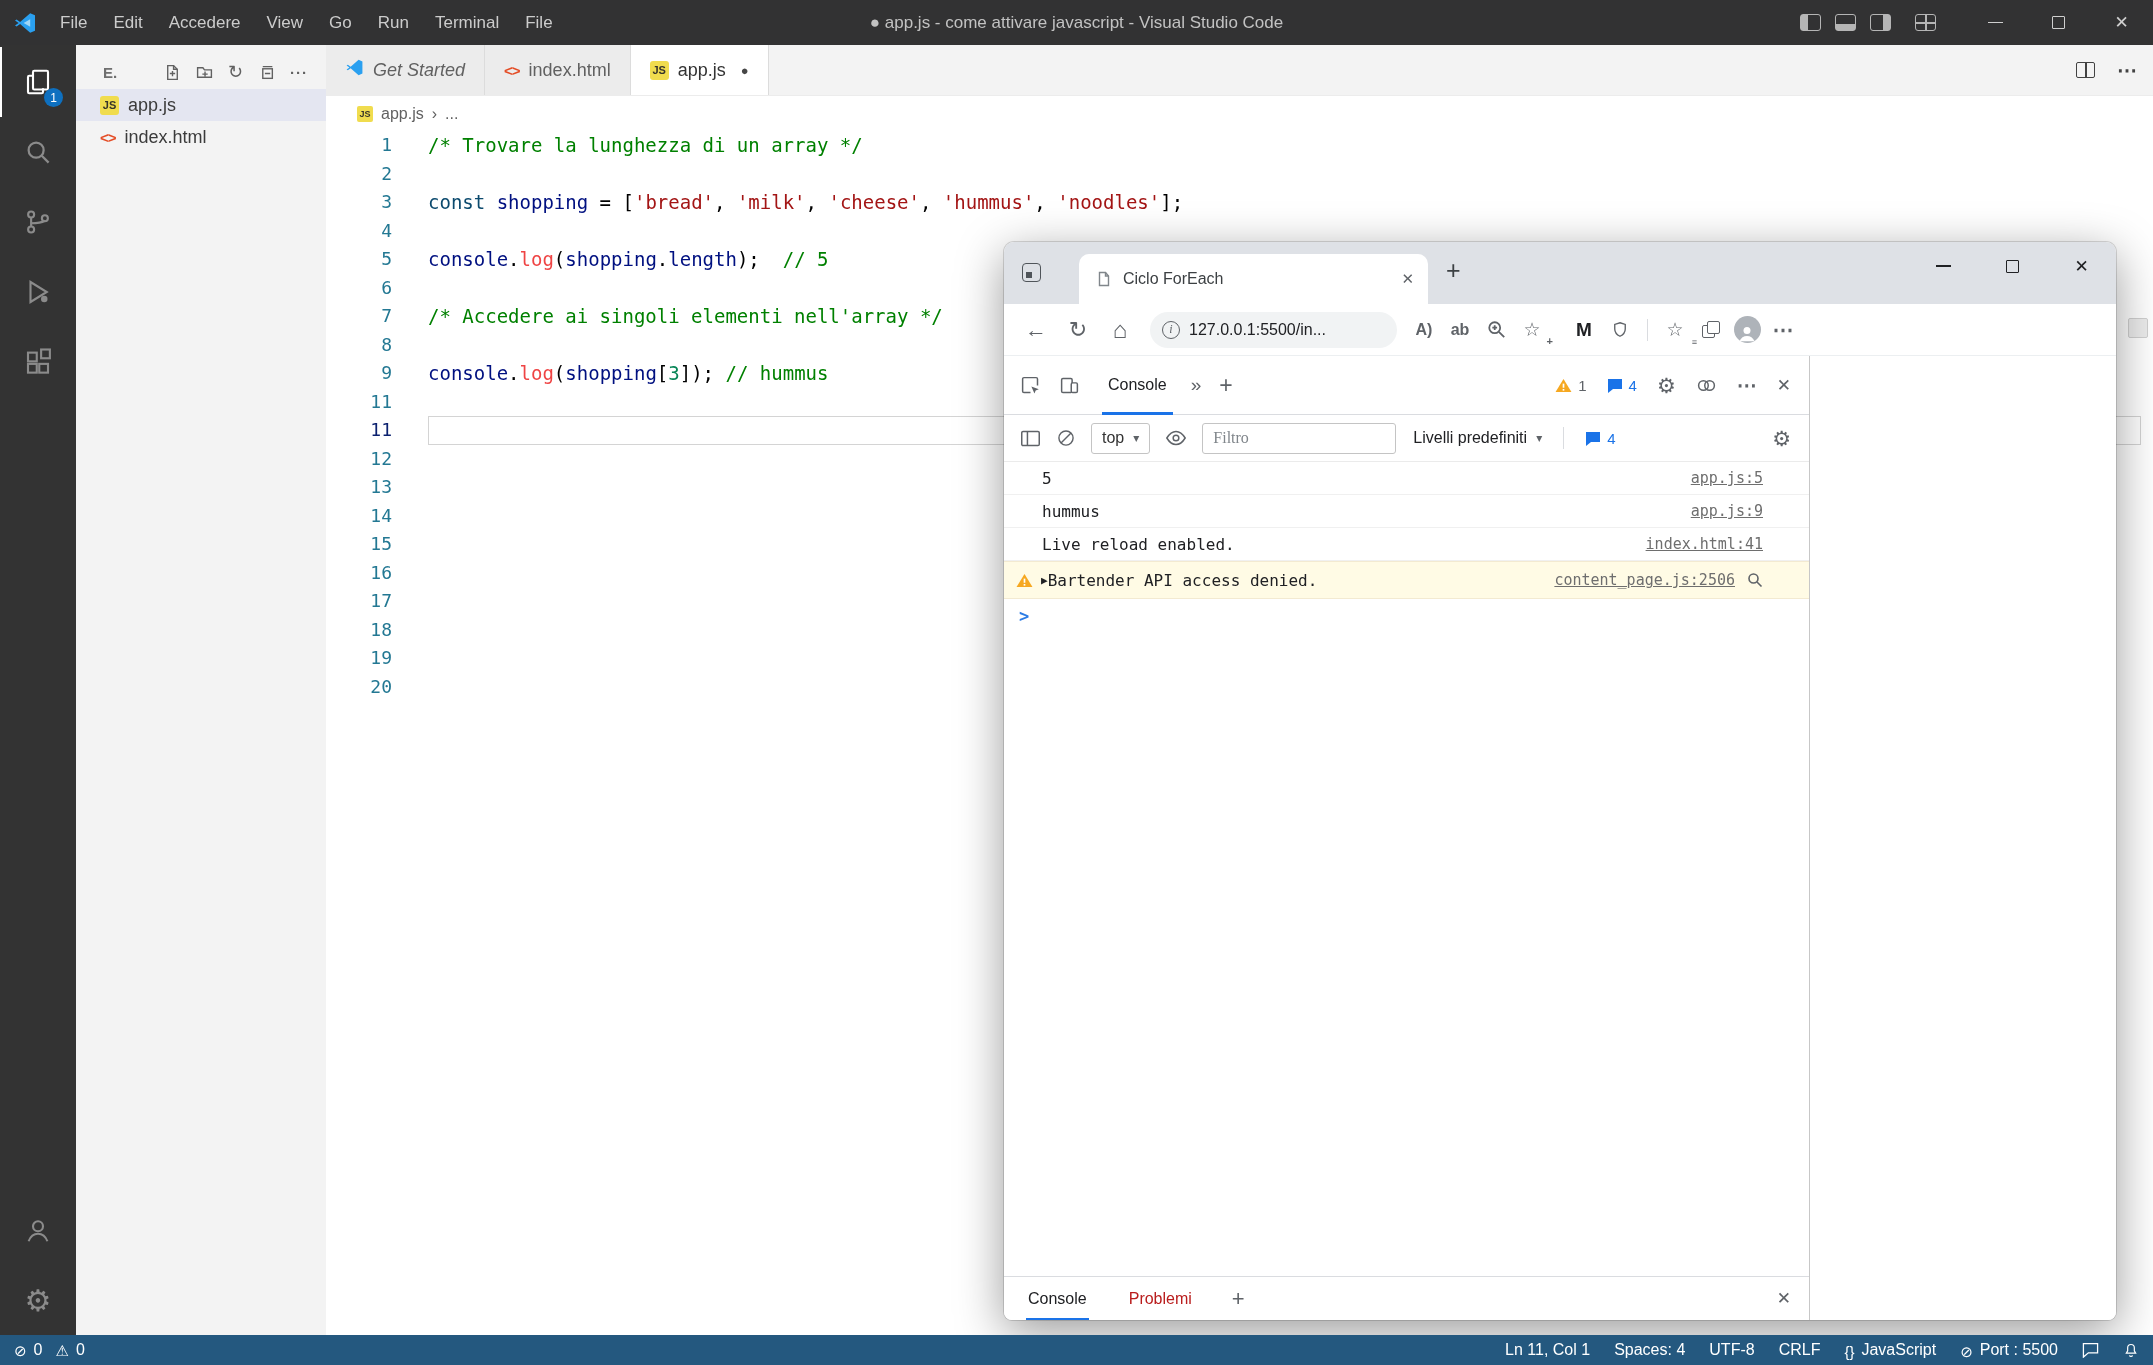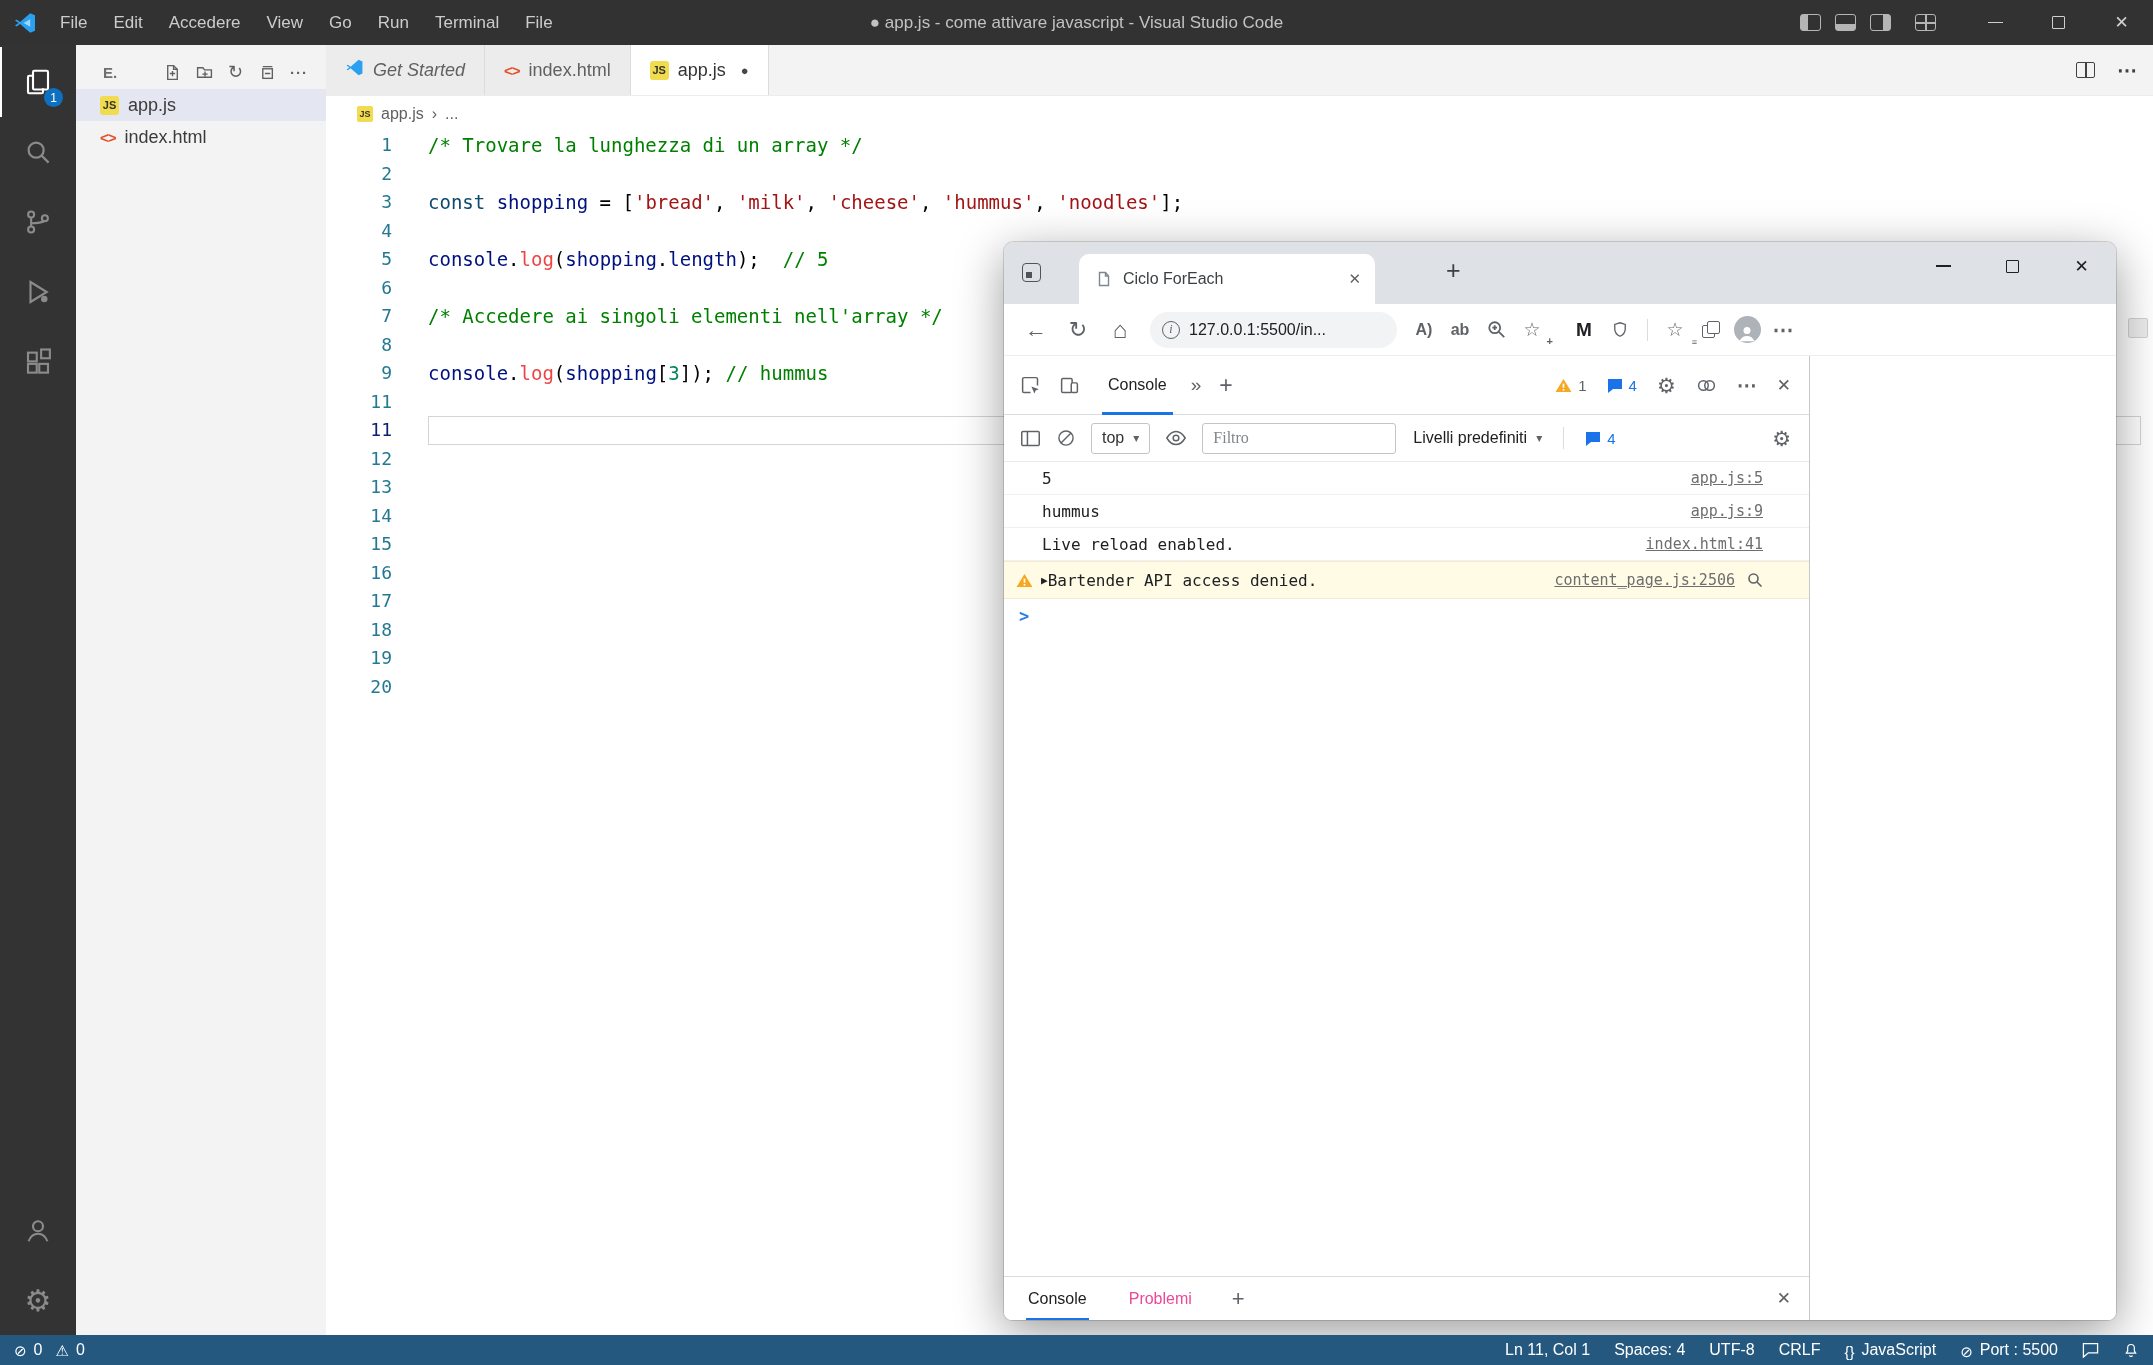--- a/index.html
+++ b/index.html
@@ -92,21 +92,21 @@
   .sb-glyph{font-size:15px;line-height:1}
 
   
   .browser{position:absolute;left:1004px;top:242px;width:1112px;height:1078px;background:#fff;
            border-radius:10px 10px 8px 8px;overflow:hidden;z-index:20;color:#3c4043;
            box-shadow:0 12px 48px rgba(0,0,0,.40),0 0 0 1px rgba(0,0,0,.14)}
   .b-titlebar{position:relative;height:62px;background:#dee1e6}
   .tab-activities{position:absolute;left:18px;top:21px;width:19px;height:19px;border:1.7px solid #50555a;
                   border-radius:4px}
   .tab-activities:after{content:"";position:absolute;left:3px;bottom:3px;width:6px;height:6px;background:#50555a}
-  .b-tab{position:absolute;left:75px;bottom:0;width:296px;height:50px;background:#fff;
+  .b-tab{position:absolute;left:75px;bottom:0;width:349px;height:50px;background:#fff;
          border-radius:10px 10px 0 0;display:flex;align-items:center;gap:11px;padding:0 14px 0 17px}
   .b-favicon{width:16px;height:16px;flex:none}
   .b-tab-title{font-size:16px;color:#3c4043;flex:1;white-space:nowrap;overflow:hidden}
   .b-tab-close{color:#5f6368;font-size:15px}
   .b-newtab{position:absolute;left:442px;top:14px;font-size:25px;color:#3c4043;font-weight:300}
   .b-controls{position:absolute;right:0;top:0;display:flex}
   .b-controls .win-btn{width:69px;height:48px}
   .b-controls .wb-min{background:#202124}
   .b-controls .wb-max{border-color:#202124}
   .b-controls .wb-x{color:#202124}
@@ -172,21 +172,21 @@
         white-space:nowrap}
   .msg-row.warn{background:#fffbe5;border-top:1px solid #f3ead1;border-bottom:1px solid #f3ead1;min-height:38px}
   .expander{font-size:11px;color:#202124}
   .mag{margin-left:12px;display:flex;flex:none}
   .prompt-row{display:flex;align-items:center;height:34px;padding:0 12px}
   .chev-p{color:#2c7ce5;font-weight:bold;font-size:17px;margin-left:3px}
 
   
   .dt-drawer{height:44px;display:flex;align-items:center;border-top:1px solid #dadce0;
              padding:0 18px 0 22px;gap:38px;font-size:16px;flex:none}
-  .drawer-tab{height:44px;display:flex;align-items:center;color:#ec4899;padding:0 2px}
+  .drawer-tab{height:44px;display:flex;align-items:center;color:#b91c1c;padding:0 2px}
   .drawer-tab.active{color:#202124;box-shadow:inset 0 -3px 0 #1a73e8}
   .drawer-plus{font-size:22px;color:#5f6368;font-weight:300}
   .drawer-close{margin-left:auto;font-size:17px;color:#5f6368}
 </style>
 </head>
 <body>
 
 <div class="screen">
 
   <div class="vsc-titlebar">

